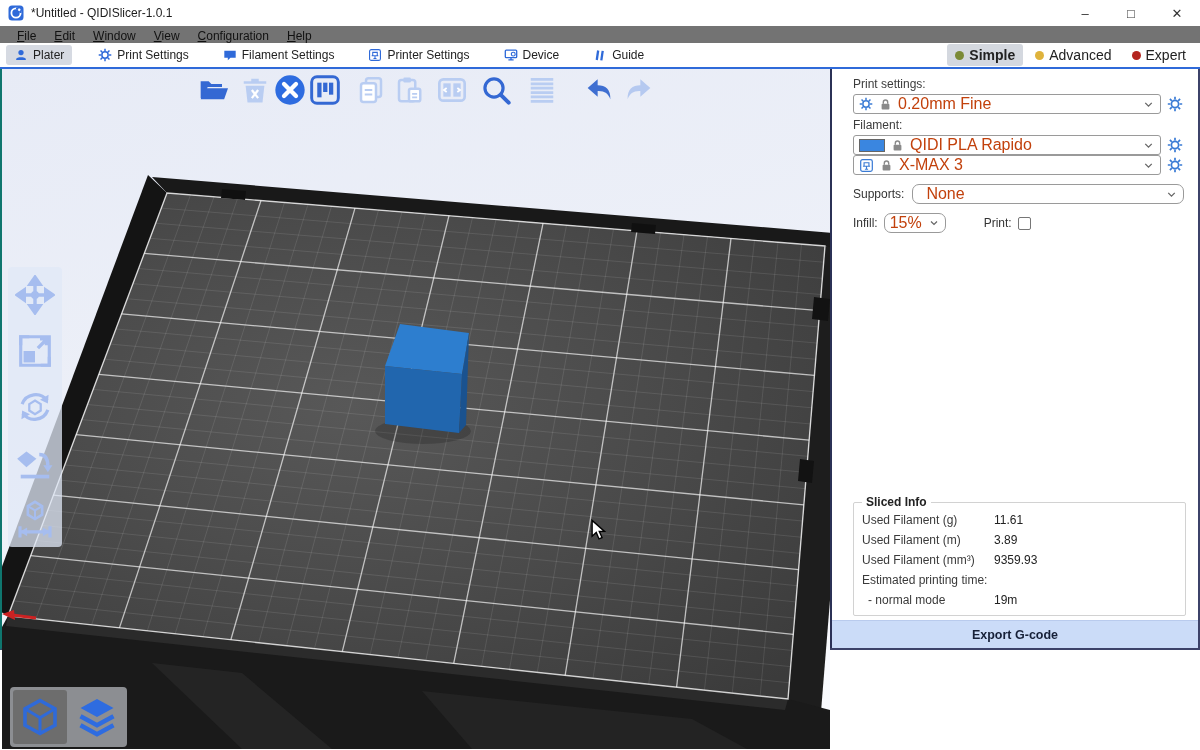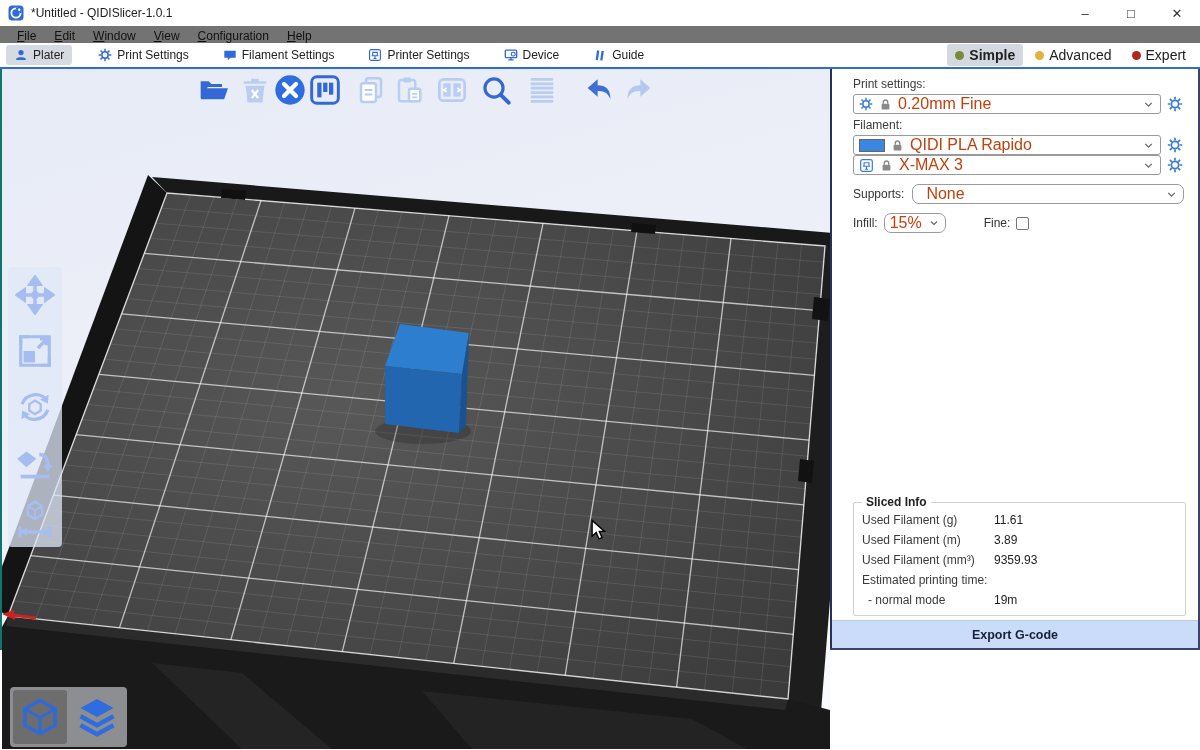--- a/index.html
+++ b/index.html
@@ -516,21 +516,21 @@
       </div>
 
       <div class="row-inline">
         <span>Infill:</span>
         <div class="small-combo" style="width:62px;margin-left:6px">
           <span class="combo-text">15%</span>
           <svg width="12" height="12" viewBox="0 0 16 16" style="color:#666">
               <use href="#ic-chev"></use>
             </svg>
         </div>
-        <span style="margin-left:38px">Fine:</span>
+        <span style="margin-left:38px">Print:</span>
         <span class="checkbox" style="margin-left:6px"></span>
       </div>
 
       <div class="sliced-box">
         <span class="sliced-legend">Sliced Info</span>
         <div class="si-row">
           <span class="si-label">Used Filament (g)</span>
           <span class="si-value">11.61</span>
         </div>
         <div class="si-row">

